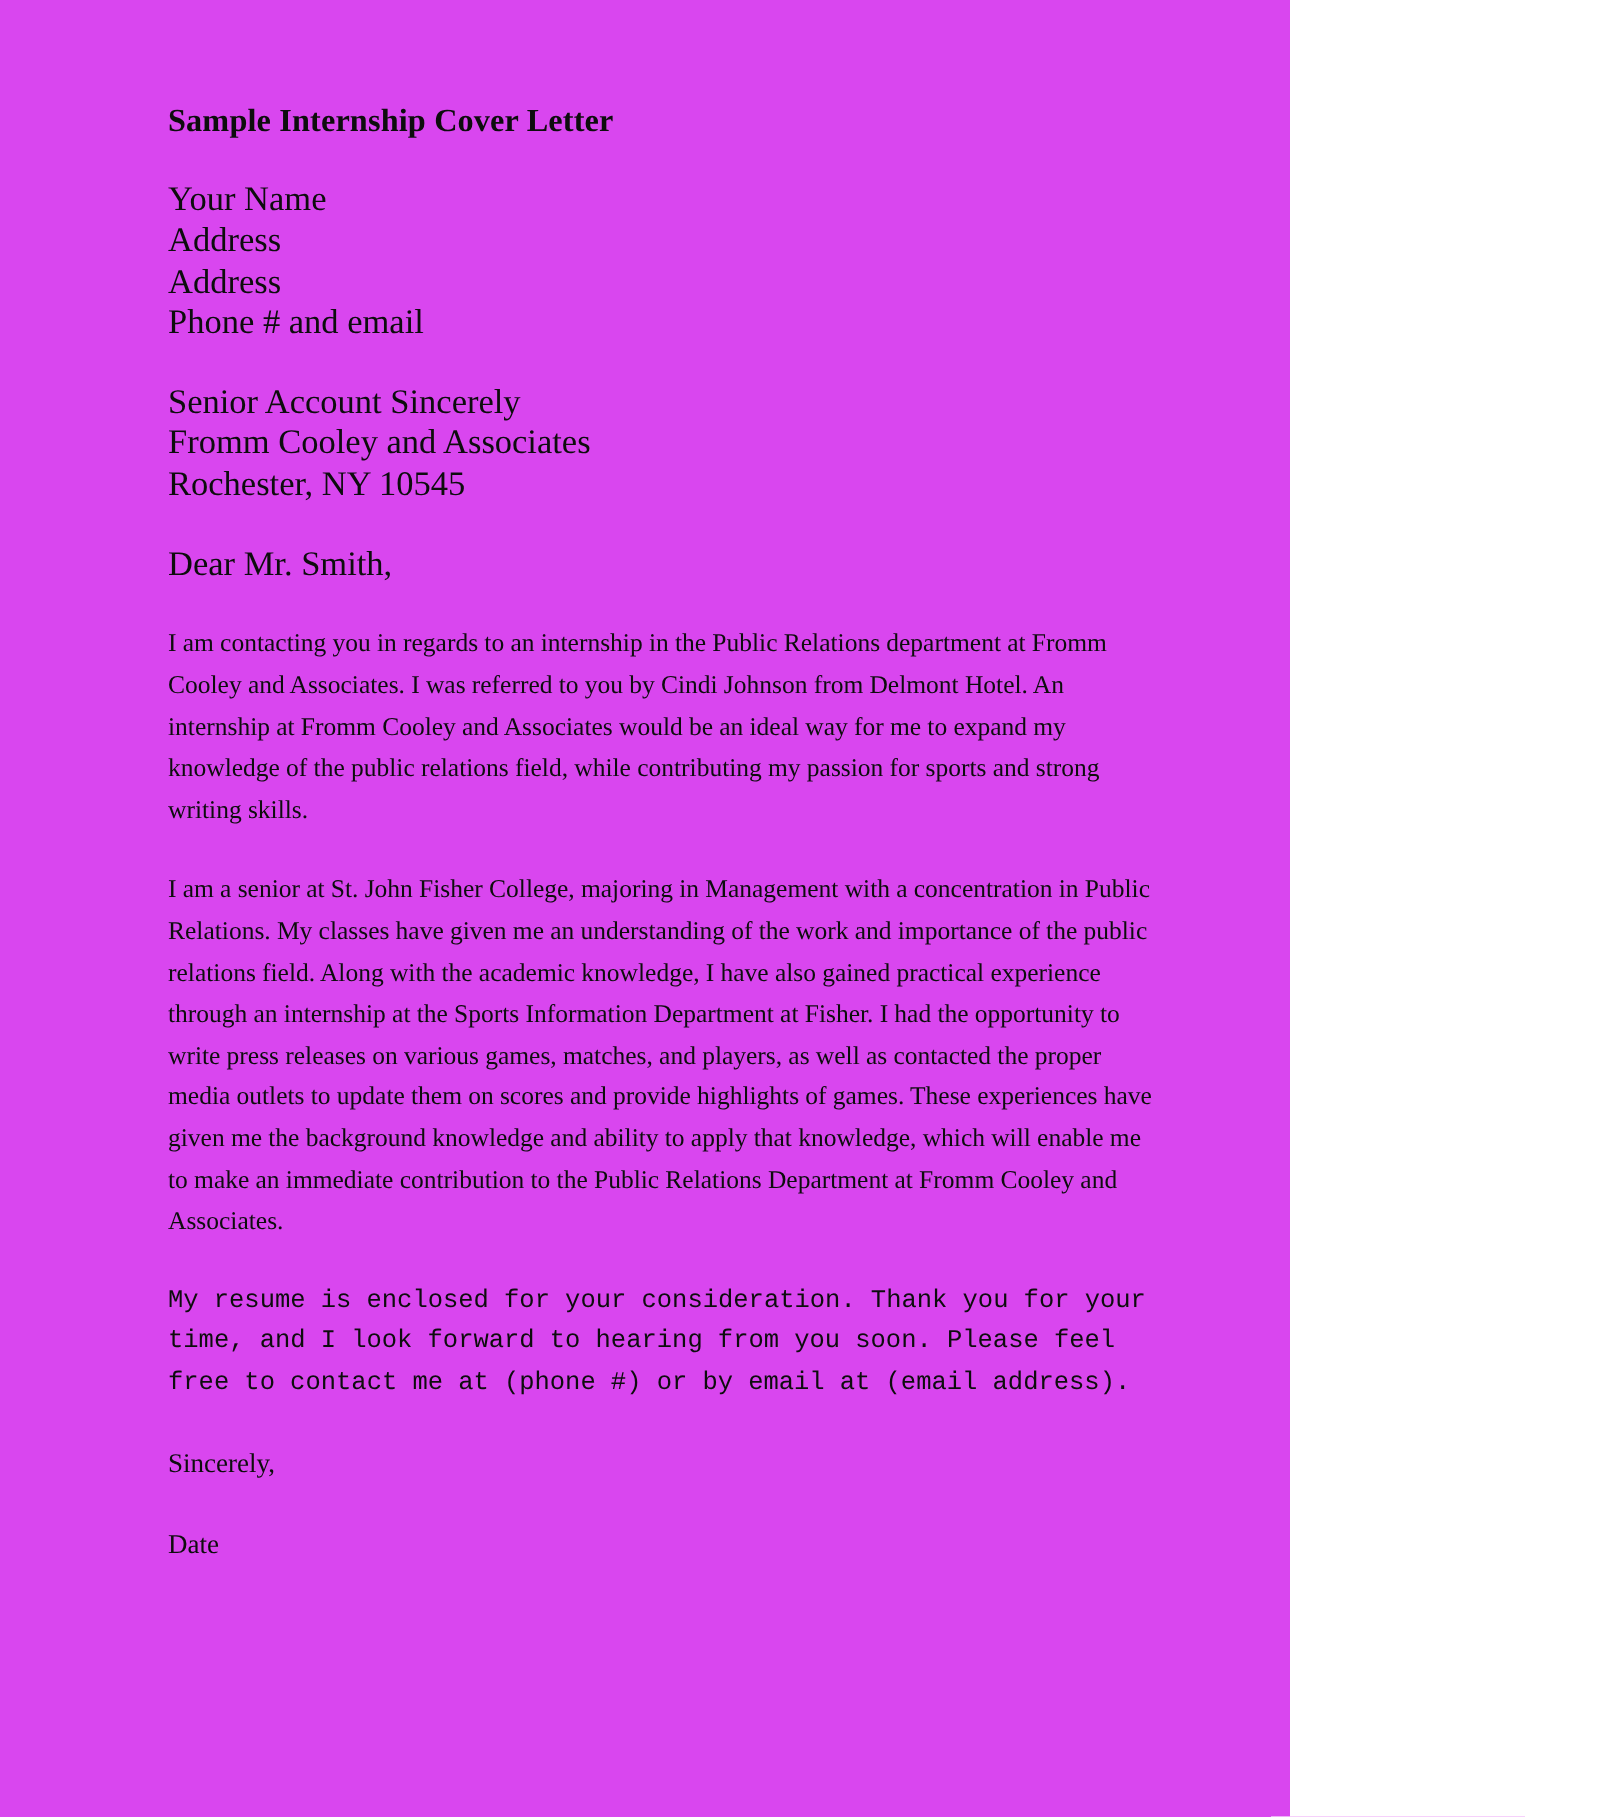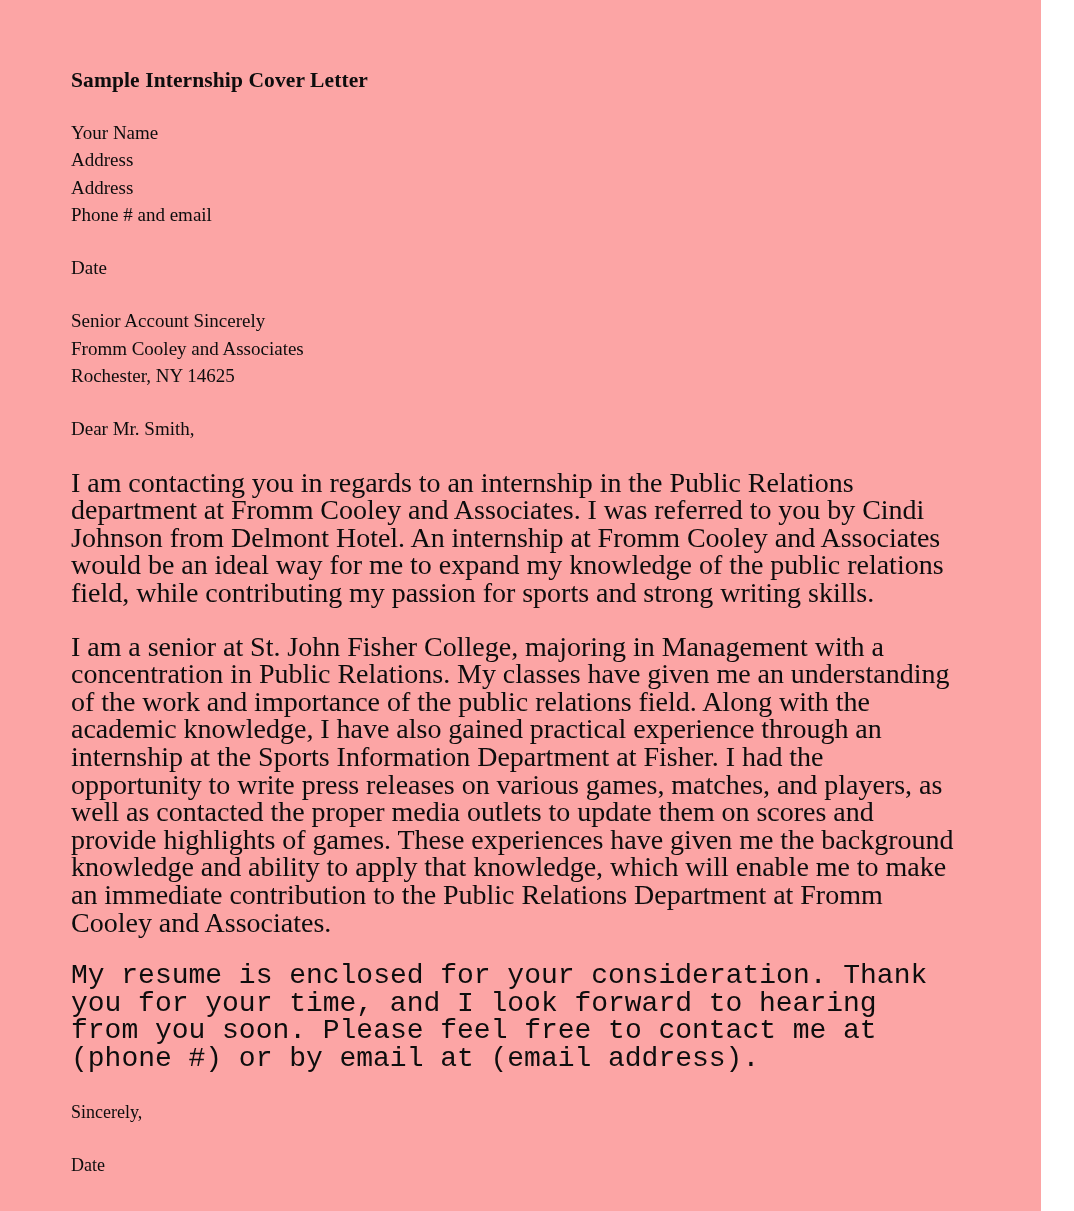--- a/index.html
+++ b/index.html
@@ -9,43 +9,43 @@
   }
   body {
     width: 1074px;
     height: 1211px;
     font-family: "Liberation Serif", "DejaVu Serif", serif;
     color: #0d0d0d;
     -webkit-font-smoothing: antialiased;
   }
   .page {
     position: relative;
-    width: 1041px;
+    width: 860px;
     height: 1211px;
-    background: #fca5a5;
+    background: #d946ef;
     box-sizing: border-box;
-    padding: 66px 84px 0 71px;
+    padding: 66px 84px 0 112px;
   }
   .doc-title {
     font-size: 21.5px;
     font-weight: bold;
     line-height: 28px;
     margin: 0 0 25px 0;
     letter-spacing: 0.1px;
   }
   .block {
     margin: 0 0 26px 0;
   }
   .line {
-    font-size: 19px;
+    font-size: 23px;
     line-height: 27.3px;
     white-space: pre;
   }
   .para {
-    font-size: 28px;
+    font-size: 17px;
     line-height: 27.6px;
     margin: 0 0 26px 0;
     max-width: 921px;
     text-align: left;
     word-spacing: -0.1px;
   }
   .para.short {
     max-width: 930px;
     font-family: Liberation Mono, monospace;
   }
@@ -62,28 +62,25 @@
 
   <h1 class="doc-title">Sample Internship Cover Letter</h1>
 
   <div class="block">
     <div class="line">Your Name</div>
     <div class="line">Address</div>
     <div class="line">Address</div>
     <div class="line">Phone # and email</div>
   </div>
 
-  <div class="block">
-    <div class="line">Date</div>
-  </div>
 
   <div class="block">
     <div class="line">Senior Account Sincerely</div>
     <div class="line">Fromm Cooley and Associates</div>
-    <div class="line">Rochester, NY 14625</div>
+    <div class="line">Rochester, NY 10545</div>
   </div>
 
   <div class="block">
     <div class="line">Dear Mr. Smith,</div>
   </div>
 
   <p class="para">I am contacting you in regards to an internship in the Public Relations department at Fromm Cooley and Associates. I was referred to you by Cindi Johnson from Delmont Hotel. An internship at Fromm Cooley and Associates would be an ideal way for me to expand my knowledge of the public relations field, while contributing my passion for sports and strong writing skills.</p>
 
   <p class="para">I am a senior at St. John Fisher College, majoring in Management with a concentration in Public Relations. My classes have given me an understanding of the work and importance of the public relations field. Along with the academic knowledge, I have also gained practical experience through an internship at the Sports Information Department at Fisher. I had the opportunity to write press releases on various games, matches, and players, as well as contacted the proper media outlets to update them on scores and provide highlights of games. These experiences have given me the background knowledge and ability to apply that knowledge, which will enable me to make an immediate contribution to the Public Relations Department at Fromm Cooley and Associates.</p>
 

